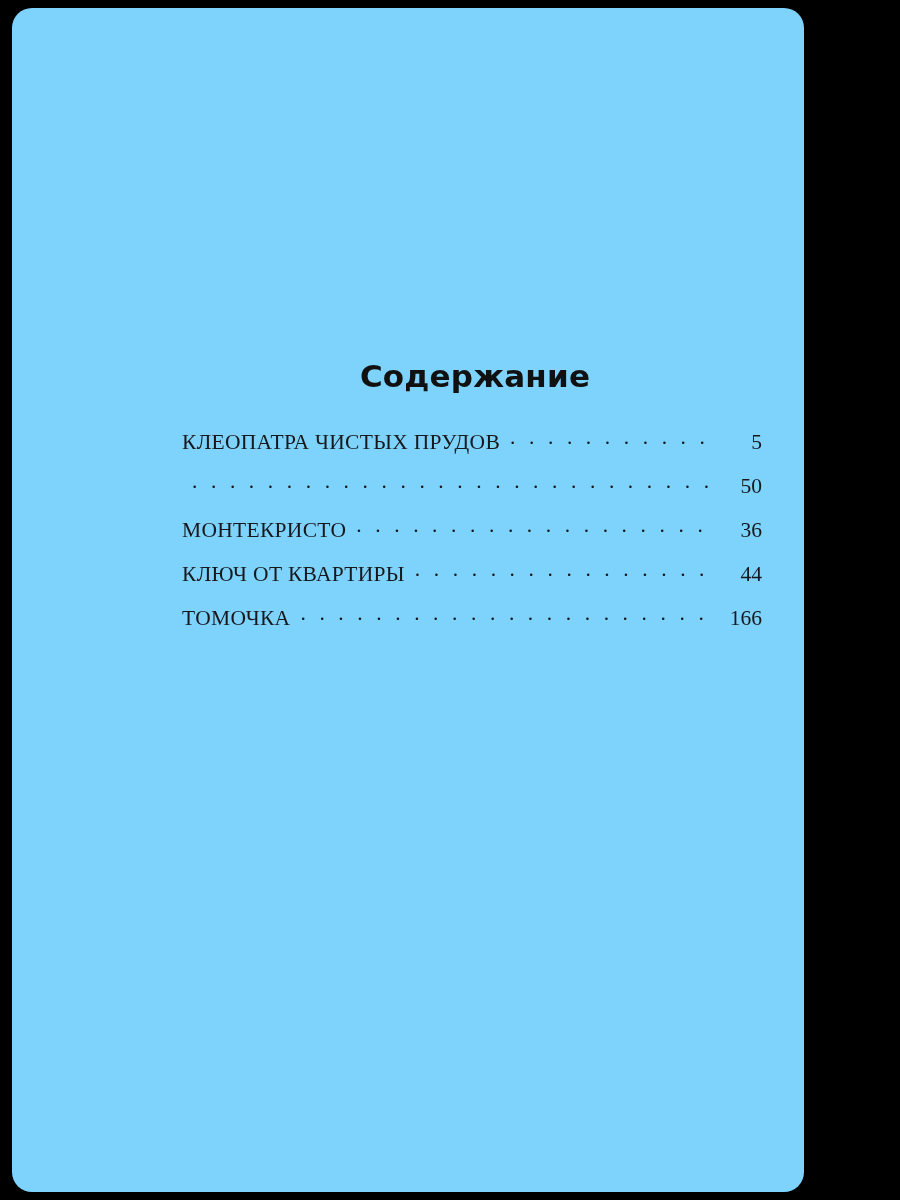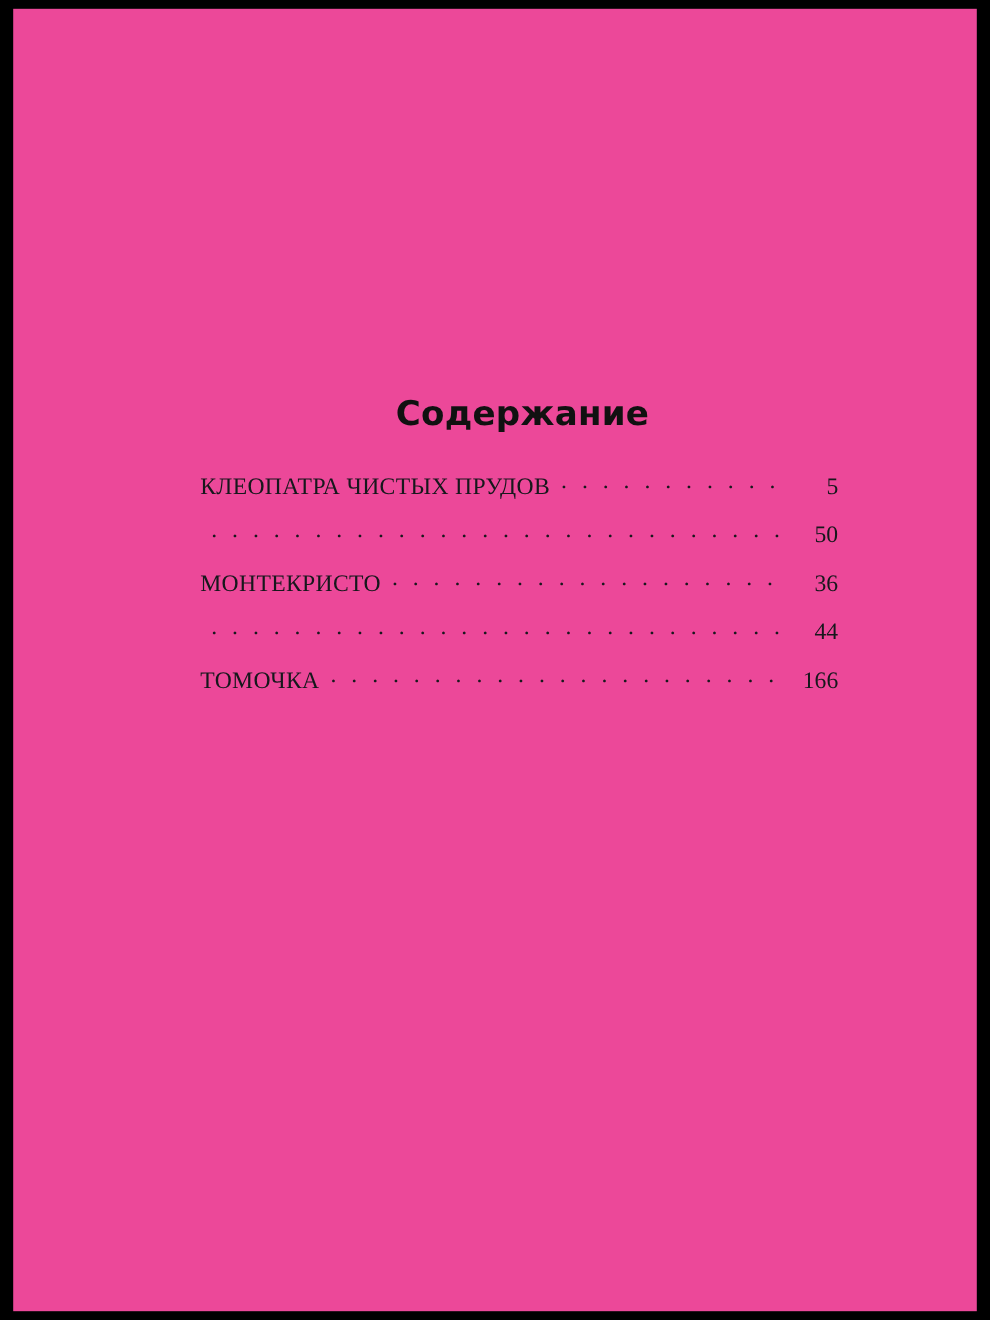--- a/index.html
+++ b/index.html
@@ -10,23 +10,24 @@
     width: 900px;
     height: 1200px;
     background: #000000;
     font-family: "Liberation Serif", serif;
     overflow: hidden;
   }
   .page {
     position: absolute;
     left: 12px;
     top: 8px;
-    width: 876px;
+    width: 792px;
     height: 1184px;
-    background: #ec4899;
+    background: #7dd3fc;
+    border-radius: 20px;
   }
   .toc-block {
     position: absolute;
     left: 170px;
     top: 350px;
     width: 580px;
   }
   .toc-title {
     font-family: "DejaVu Sans", sans-serif;
     font-size: 31px;
@@ -101,20 +102,21 @@
         <span class="toc-page">50</span>
       </li>
       <li class="toc-row">
         <span class="toc-label">МОНТЕКРИСТО</span>
         <span class="toc-leader">
             <span>. . . . . . . . . . . . . . . . . . . . . . . . . . . . . . . . . . . . . . . . . . . .</span>
           </span>
         <span class="toc-page">36</span>
       </li>
       <li class="toc-row">
+        <span class="toc-label">КЛЮЧ ОТ КВАРТИРЫ</span>
         <span class="toc-leader">
             <span>. . . . . . . . . . . . . . . . . . . . . . . . . . . . . . . . . . . . . . . . . . . .</span>
           </span>
         <span class="toc-page">44</span>
       </li>
       <li class="toc-row">
         <span class="toc-label">ТОМОЧКА</span>
         <span class="toc-leader">
             <span>. . . . . . . . . . . . . . . . . . . . . . . . . . . . . . . . . . . . . . . . . . . .</span>
           </span>

